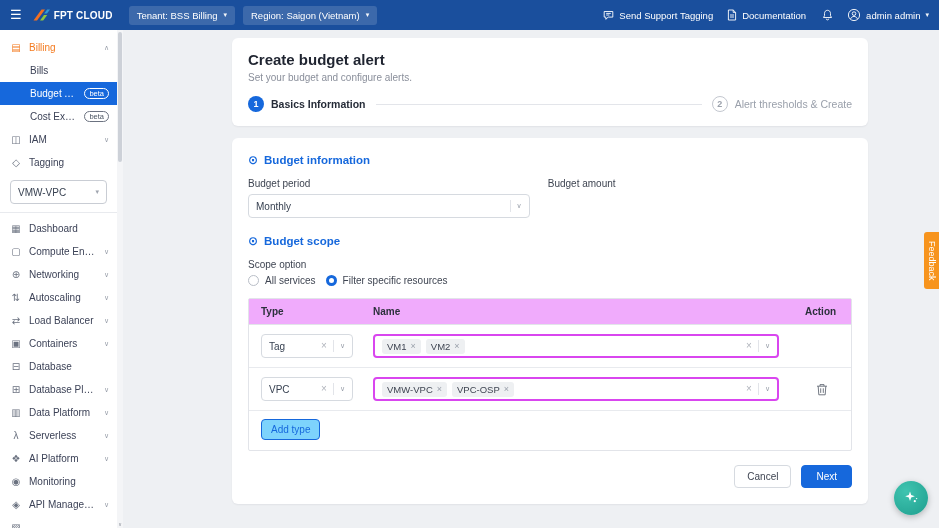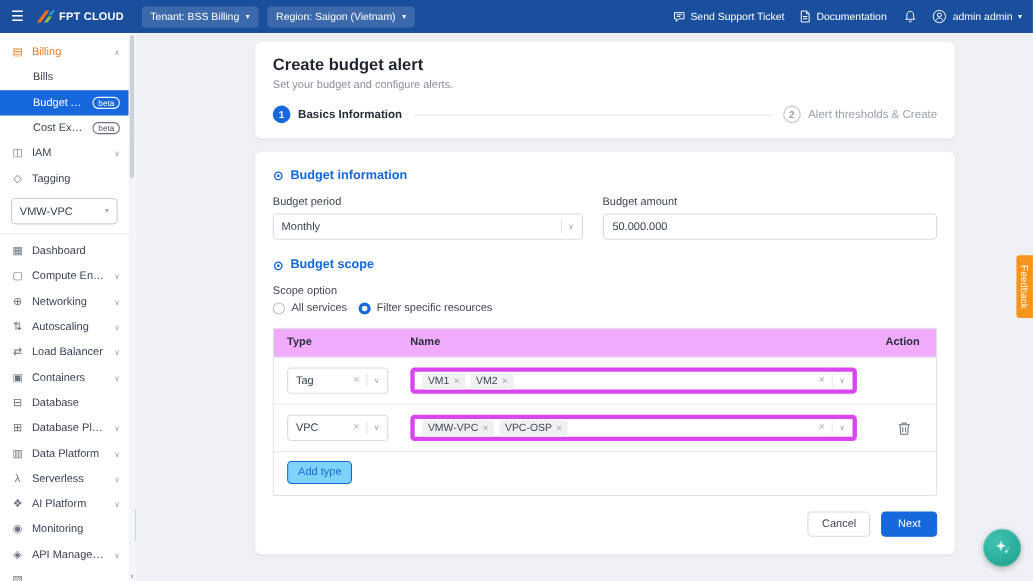--- a/index.html
+++ b/index.html
@@ -68,21 +68,21 @@
   .radio-item{display:flex;align-items:center;gap:6px;cursor:pointer}
   .radio{width:11px;height:11px;border-radius:50%;border:1px solid #b9bec7;background:#fff;flex:none}
   .radio.checked{border:3.5px solid #1668dc}
   .radio-lbl{font-size:10px;color:#3f4552}
 
   .tbl{border:1px solid #e2e4e9;border-radius:2px}
   .tbl-head,.tbl-row{display:grid;grid-template-columns:112px 1fr 34px;align-items:center}
   .tbl-head{background:#f0abfc;border-bottom:1px solid #e2e4e9;padding:7px 12px;font-size:10px;font-weight:700;color:#2b303b}
   .tbl-row{padding:9px 12px;border-bottom:1px solid #e8eaee}
   .type-select{width:92px}
-  .multiselect{height:24px;border:4px solid #d946ef;border-radius:4px;display:flex;justify-content:space-between;padding:0 7px;width:calc(100% - 26px);background:#fff;cursor:pointer}
+  .multiselect{height:24px;border:2px solid #d946ef;border-radius:4px;display:flex;justify-content:space-between;padding:0 7px;width:calc(100% - 26px);background:#fff;cursor:pointer}
   .chips{display:flex;gap:5px;align-items:center}
   .chip{background:#eef0f2;border-radius:3px;padding:2px 5px;font-size:9.5px;color:#3f4552;display:flex;align-items:center;gap:4px}
   .chip-x{color:#9aa0ab;font-size:9px;cursor:pointer;line-height:1}
   .c-action{display:flex;justify-content:center}
   .trash{cursor:pointer;display:flex}
   .tbl-foot{padding:8px 12px 10px}
   .btn{font-family:inherit;cursor:pointer;border-radius:4px;font-size:10px}
   .btn.outline{background:#7dd3fc;border:1px solid #1668dc;color:#1668dc;padding:4px 9px;font-weight:500}
   .form-foot{display:flex;justify-content:flex-end;gap:10px;margin-top:14px}
   .btn.default{background:#fff;border:1px solid #d6dae0;color:#3f4552;padding:5px 12px}
@@ -114,21 +114,21 @@
     <span class="caret">▾</span>
   </div>
   <div class="tb-spacer"></div>
   <div class="nav-item">
     <span style="display:flex">
       <svg width="11" height="11" viewBox="0 0 11 11" fill="none" stroke="#fff" stroke-width="0.9">
         <path d="M1.2 1.5h8.6v5.6H5.2L2.8 9.3V7.1H1.2z"></path>
           <path d="M3.2 3.4h4.6M3.2 5h3.2"></path>
       </svg>
     </span>
-    <span>Send Support Ticket</span>
+    <span>Send Support Tagging</span>
   </div>
   <div class="nav-item">
     <span style="display:flex">
       <svg width="10" height="12" viewBox="0 0 10 12" fill="none" stroke="#fff" stroke-width="0.9">
         <path d="M1.4 1h4.8L8.6 3.4V11H1.4z"></path>
           <path d="M6.2 1v2.4h2.4"></path>
           <path d="M3 6h4M3 8h4"></path>
       </svg>
     </span>
     <span>Documentation</span>
@@ -296,21 +296,20 @@
           <div class="select">
             <span>Monthly</span>
             <span class="sel-right">
               <i class="sel-bar"></i>
               <span class="sel-chev">∨</span>
             </span>
           </div>
         </div>
         <div>
           <label class="f-label">Budget amount</label>
-          <input class="f-input" value="50.000.000" style="">
         </div>
       </div>
 
       <div class="section-h">
         <span class="sec-ico">⊙</span>
         <span>Budget scope</span>
       </div>
 
       <label class="f-label">Scope option</label>
       <div class="radio-row">

